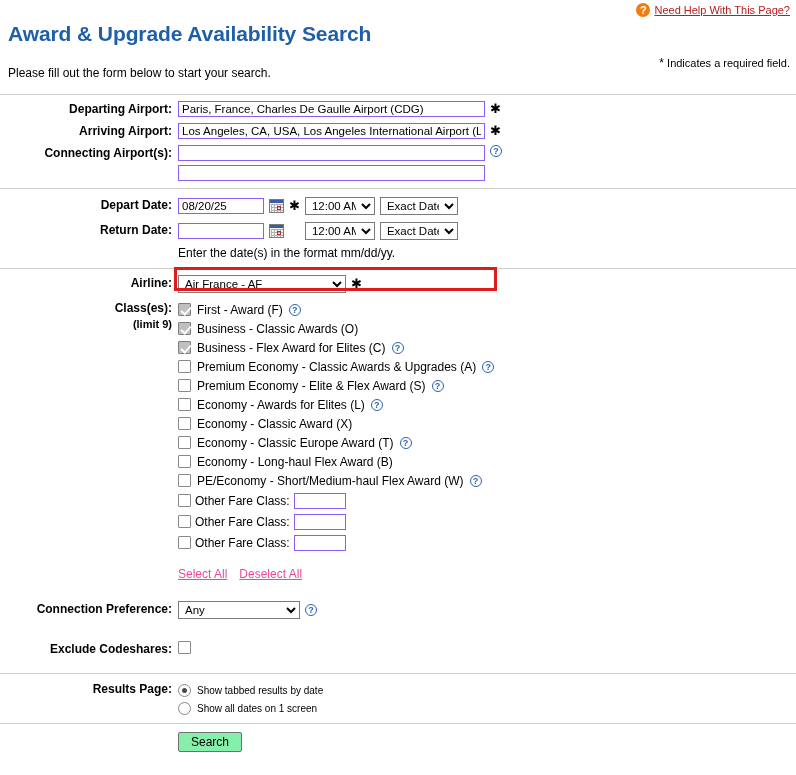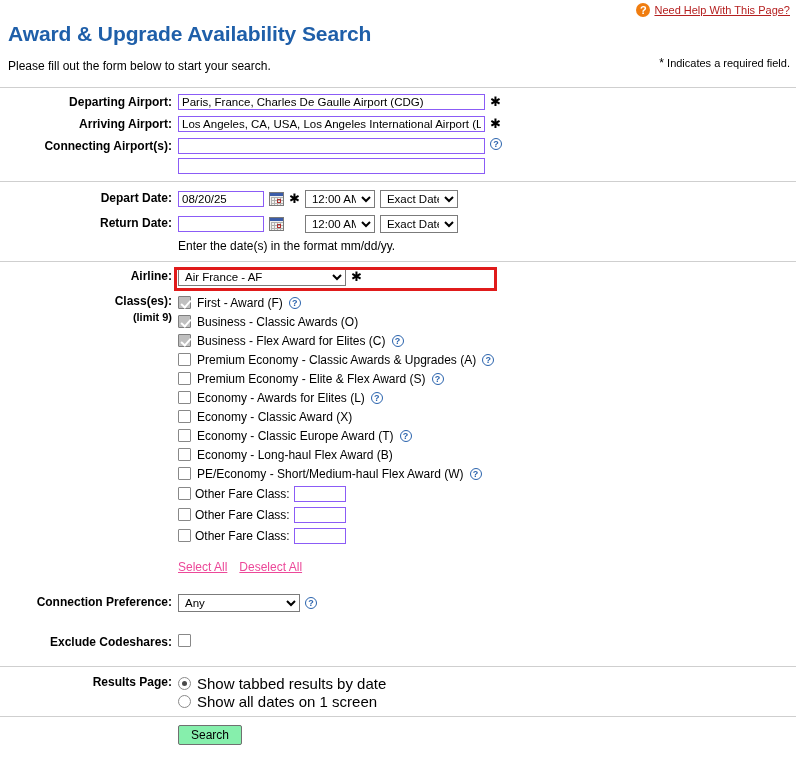--- a/index.html
+++ b/index.html
@@ -26,21 +26,21 @@
     font-size: 21px;
     font-weight: bold;
     color: #1f5fa9;
     margin: 0;
     line-height: 24px;
     letter-spacing: -0.1px;
   }
   .page-subtitle {
     font-size: 12px;
     color: #000;
-    margin: 13px 0 0 0;
+    margin: 20px 0 0 0;
     line-height: 14px;
   }
   .help-link-wrap {
     position: absolute;
     right: 6px;
     top: 3px;
     display: flex;
     align-items: center;
     gap: 4px;
   }
@@ -290,21 +290,21 @@
     border-radius: 50%;
     background: #4a4a4a;
   }
   .radio-row {
     display: flex;
     align-items: center;
     gap: 6px;
     height: 18px;
   }
   .radio-row span {
-    font-size: 15px;
+    font-size: 10px;
   }
 
   
   .btn {
     font-family: "Liberation Sans", sans-serif;
     font-size: 12px;
     padding: 2px 12px;
     border: 1px solid #707070;
     background: #86efac;
     color: #000;

